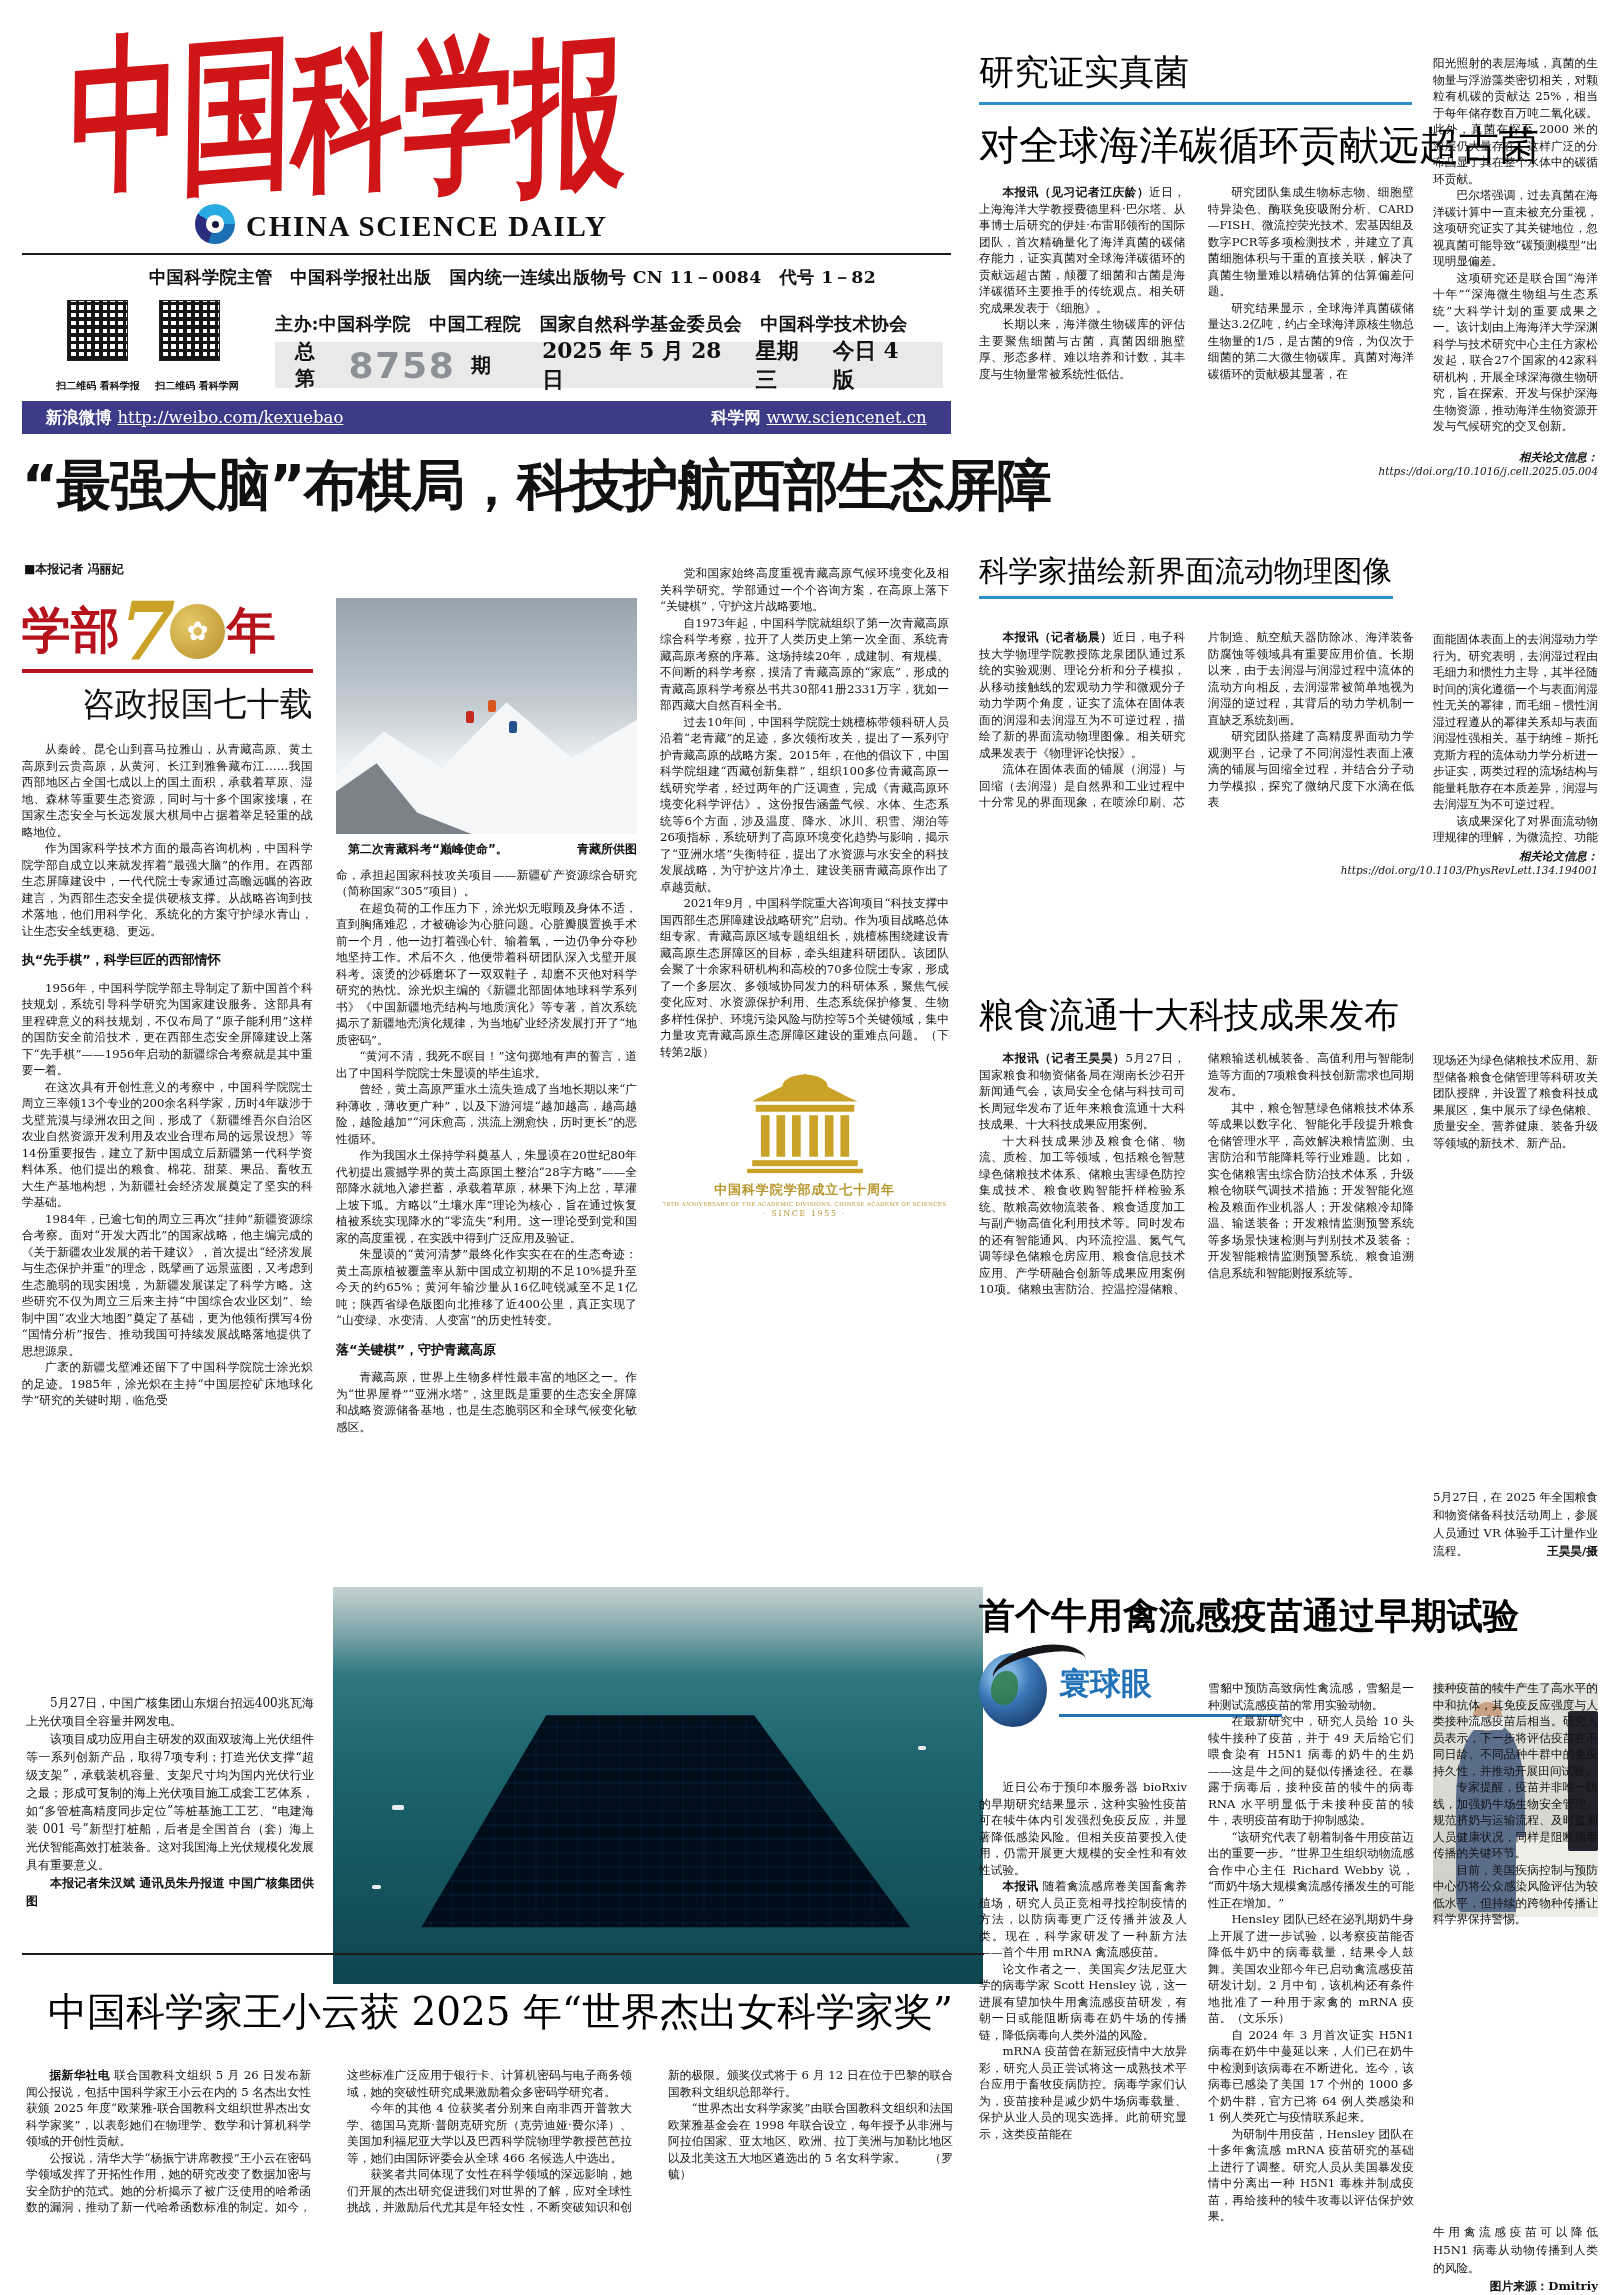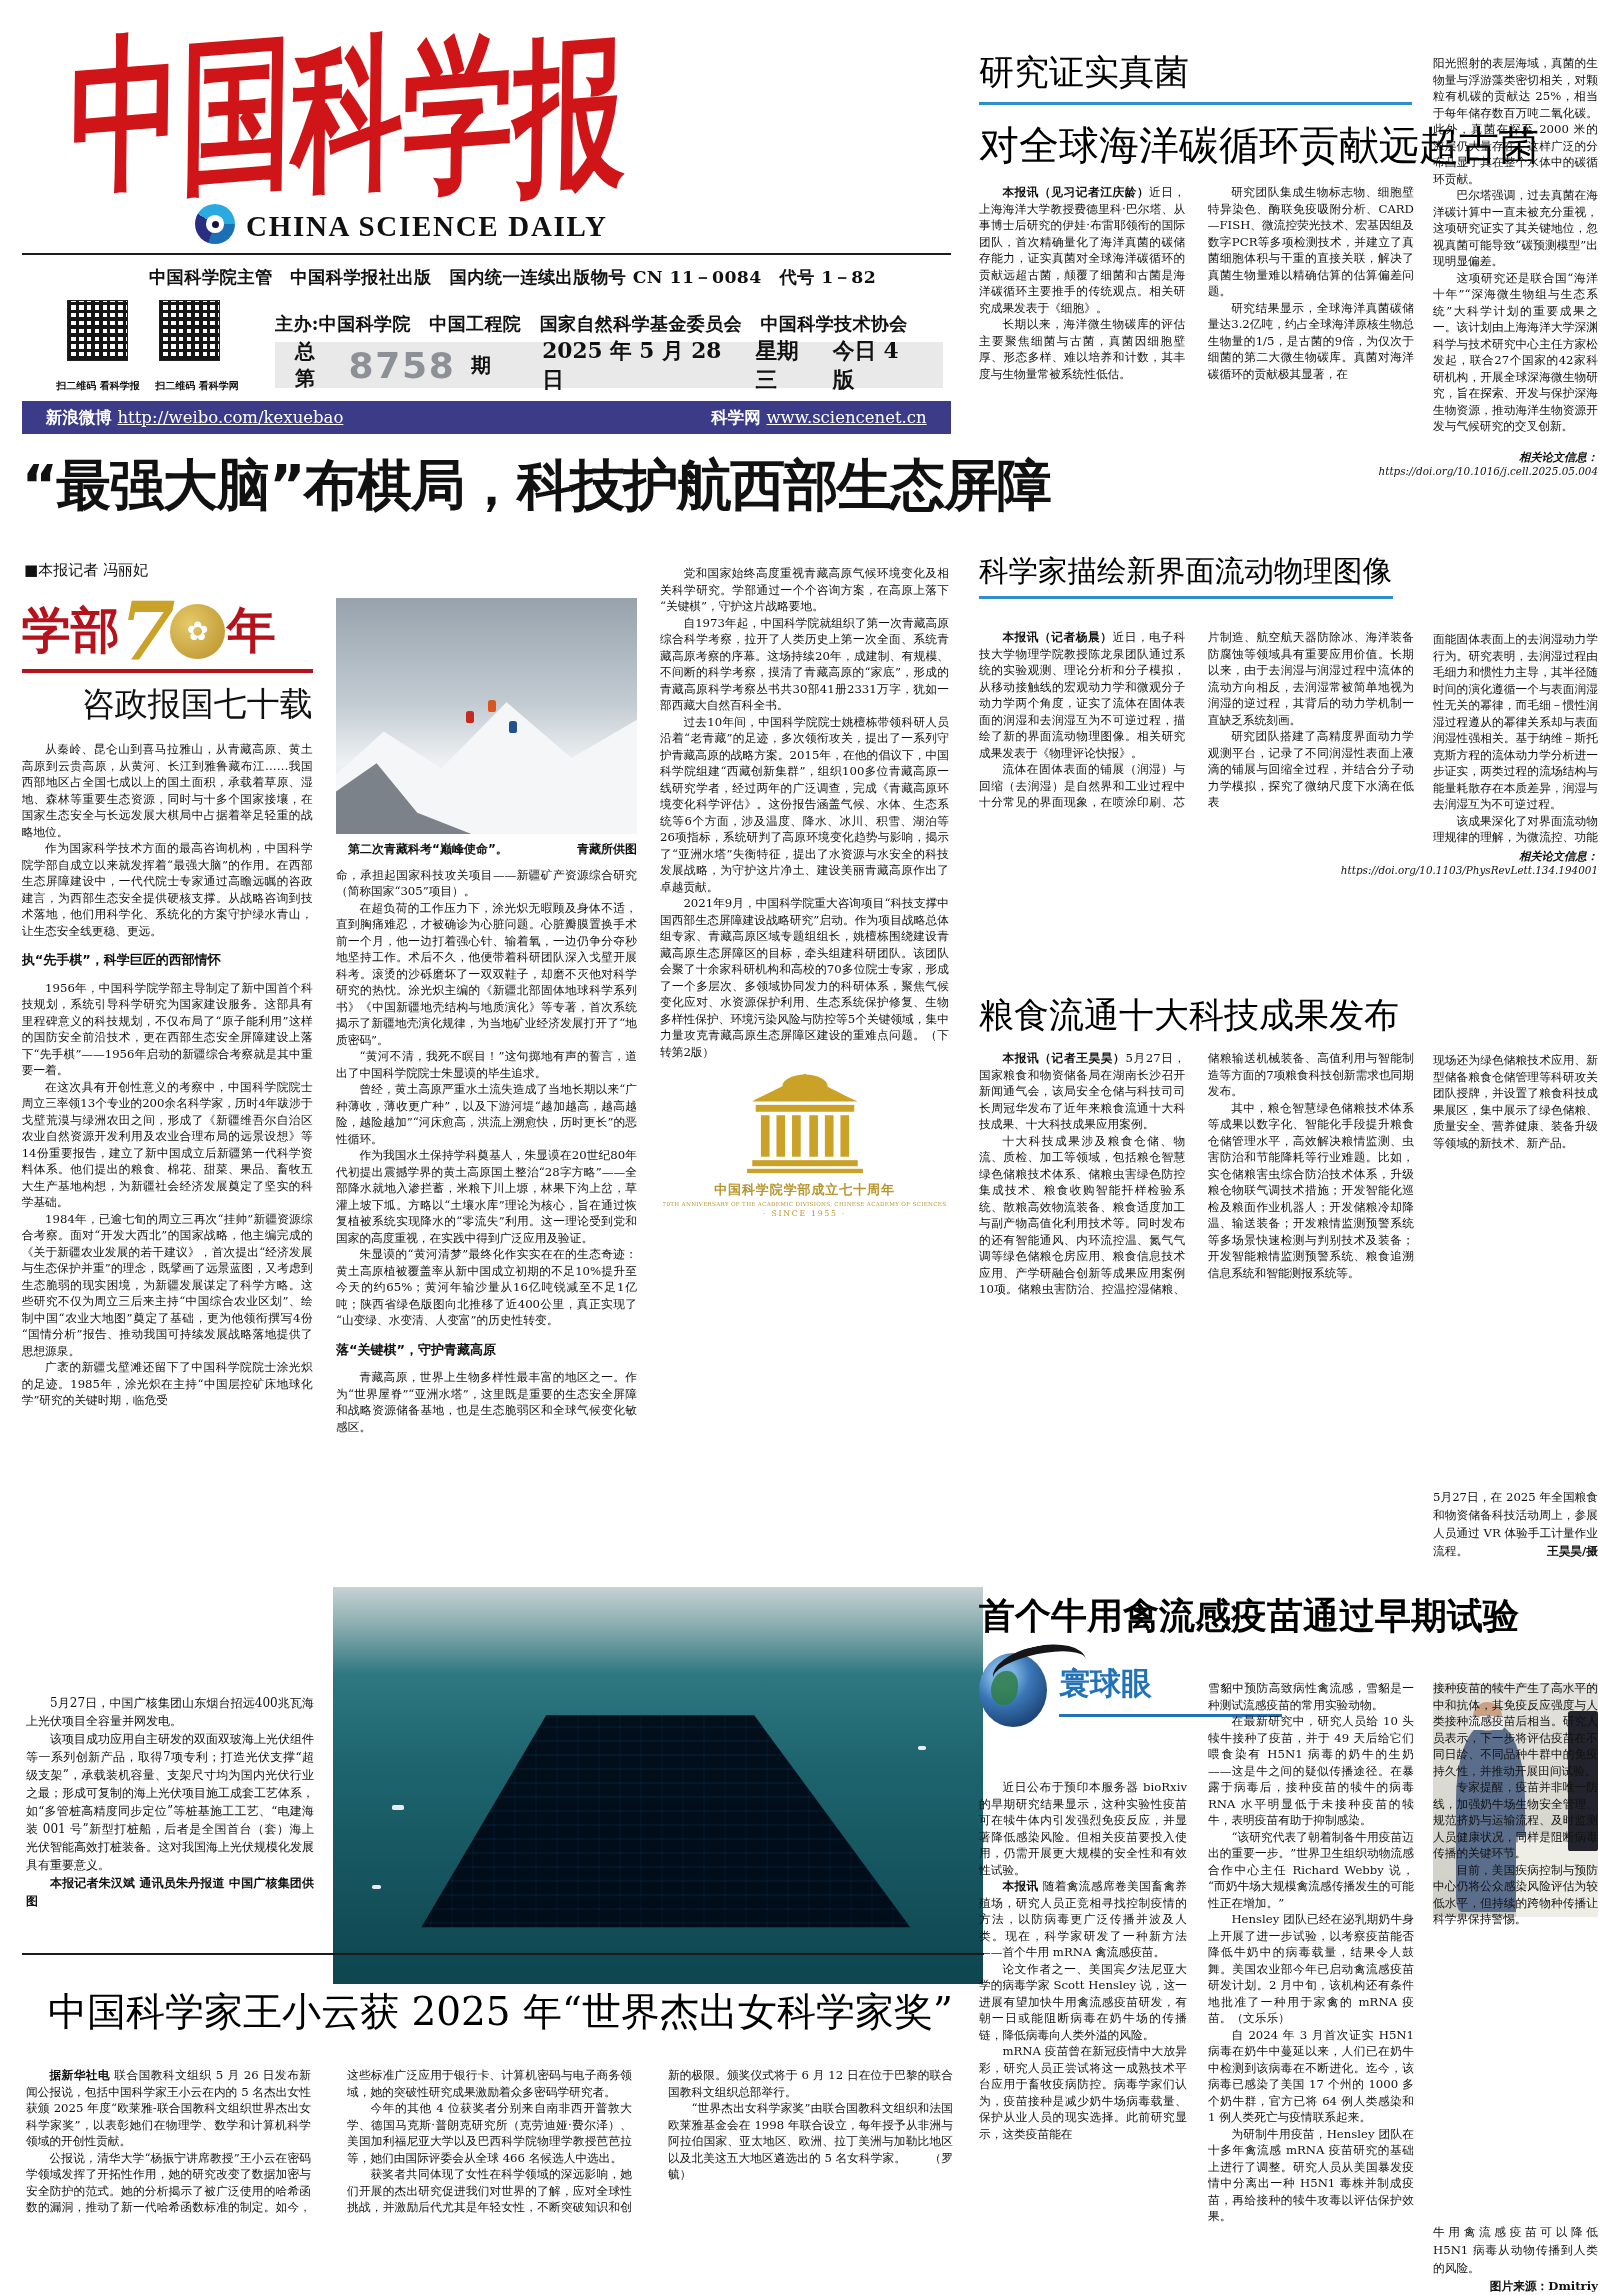--- a/index.html
+++ b/index.html
@@ -22,21 +22,21 @@
       outline:1.7px solid #222;}
   .qrlabel{font-size:10px;font-weight:bold;width:102px;text-align:center;}
   .infoline{font-size:17.3px;font-weight:bold;letter-spacing:0.4px;}
   .graybox{background:#e9e9e9;display:flex;align-items:center;gap:15.6px;padding:0 20px;}
   .issueno{font-size:36px;font-weight:bold;color:#8d9197;letter-spacing:1.7px;font-family:"DejaVu Sans",sans-serif;}
   .bluebar{background:#3c3b87;color:#fff;display:flex;align-items:center;justify-content:space-between;
            padding:0 24px;font-size:16.5px;font-weight:bold;}
   .bluebar a{color:#fff;text-decoration:underline;font-weight:normal;}
   
   .mainhead{font-size:55px;font-weight:900;letter-spacing:-1.7px;white-space:nowrap;font-family:"DejaVu Sans",sans-serif;}
-  .byline{font-size:15px;font-weight:normal;font-family:"DejaVu Sans",sans-serif;}
+  .byline{font-size:12px;font-weight:bold;font-family:"DejaVu Sans",sans-serif;}
   .rhead{font-weight:400;white-space:nowrap;font-family:"DejaVu Sans",sans-serif;color:#000;}
   .bluerule{background:#2e8fcc;height:2.6px;}
   
   .colblock{overflow:hidden;text-align:justify;font-size:11.7px;line-height:16.5px;}
   .colblock p{margin:0;}
   .colblock p.ind{text-indent:2em;}
   .colblock p.ni{text-indent:0;}
   .cols2{column-count:2;column-gap:22.5px;}
   .cols3{column-count:3;column-gap:36px;}
   .subhead{font-size:13px;font-weight:bold;font-family:"DejaVu Sans",sans-serif;margin:12px 0 10.4px;}
@@ -171,21 +171,21 @@
   </div>
   <div class="mcaption" style="margin-top:7px;margin-left:12px;">
     <span>第二次青藏科考“巅峰使命”。</span>
     <span>青藏所供图</span>
   </div>
   <div class="colblock" style="margin-top:8.7px;">
       <p class="ni">命，承担起国家科技攻关项目——新疆矿产资源综合研究（简称国家“305”项目）。</p>
       <p class="ind">在超负荷的工作压力下，涂光炽无暇顾及身体不适，直到胸痛难忍，才被确诊为心脏问题。心脏瓣膜置换手术前一个月，他一边打着强心针、输着氧，一边仍争分夺秒地坚持工作。术后不久，他便带着科研团队深入戈壁开展科考。滚烫的沙砾磨坏了一双双鞋子，却磨不灭他对科学研究的热忱。涂光炽主编的《新疆北部固体地球科学系列书》《中国新疆地壳结构与地质演化》等专著，首次系统揭示了新疆地壳演化规律，为当地矿业经济发展打开了“地质密码”。</p>
       <p class="ind">“黄河不清，我死不瞑目！”这句掷地有声的誓言，道出了中国科学院院士朱显谟的毕生追求。</p>
       <p class="ind">曾经，黄土高原严重水土流失造成了当地长期以来“广种薄收，薄收更广种”，以及下游河堤“越加越高，越高越险，越险越加”“河床愈高，洪流上溯愈快，历时更长”的恶性循环。</p>
-      <p class="ind">作为我国水土保持学科奠基人，朱显谟在20世纪80年代初提出震撼学界的黄土高原国土整治“28字方略”——全部降水就地入渗拦蓄，米粮下川上塬，林果下沟上岔，草灌上坡下坬。方略以“土壤水库”理论为核心，旨在通过恢复植被系统实现降水的“零流失”利用。这一理论受到党和国家的高度重视，在实践中得到广泛应用及验证。</p>
+      <p class="ind">作为我国水土保持学科奠基人，朱显谟在20世纪80年代初提出震撼学界的黄土高原国土整治“28字方略”——全部降水就地入渗拦蓄，承载着草原，林果下沟上岔，草灌上坡下坬。方略以“土壤水库”理论为核心，旨在通过恢复植被系统实现降水的“零流失”利用。这一理论受到党和国家的高度重视，在实践中得到广泛应用及验证。</p>
       <p class="ind">朱显谟的“黄河清梦”最终化作实实在在的生态奇迹：黄土高原植被覆盖率从新中国成立初期的不足10%提升至今天的约65%；黄河年输沙量从16亿吨锐减至不足1亿吨；陕西省绿色版图向北推移了近400公里，真正实现了“山变绿、水变清、人变富”的历史性转变。</p>
     </div>
   <div class="subhead">落“关键棋”，守护青藏高原</div>
   <div class="colblock">
       <p class="ind">青藏高原，世界上生物多样性最丰富的地区之一。作为“世界屋脊”“亚洲水塔”，这里既是重要的生态安全屏障和战略资源储备基地，也是生态脆弱区和全球气候变化敏感区。</p>
     </div>
 </div>
 
 <div class="abs" style="left:660px;top:565px;width:289px;height:997px;overflow:hidden;">
   <div class="colblock">

